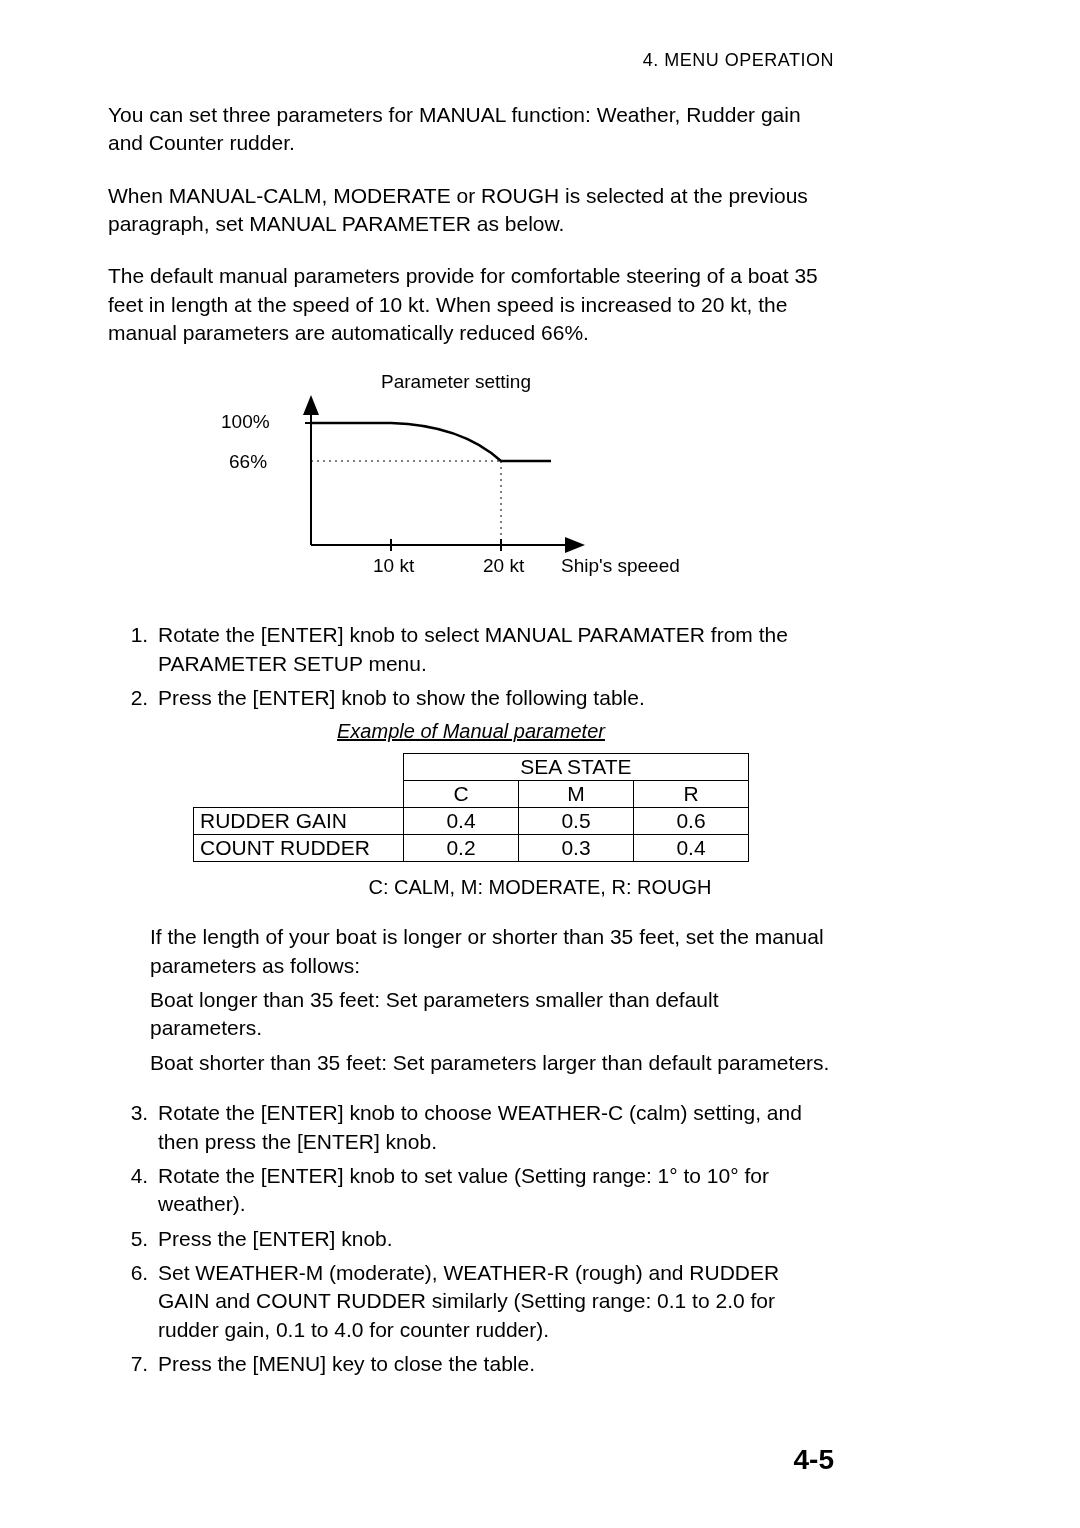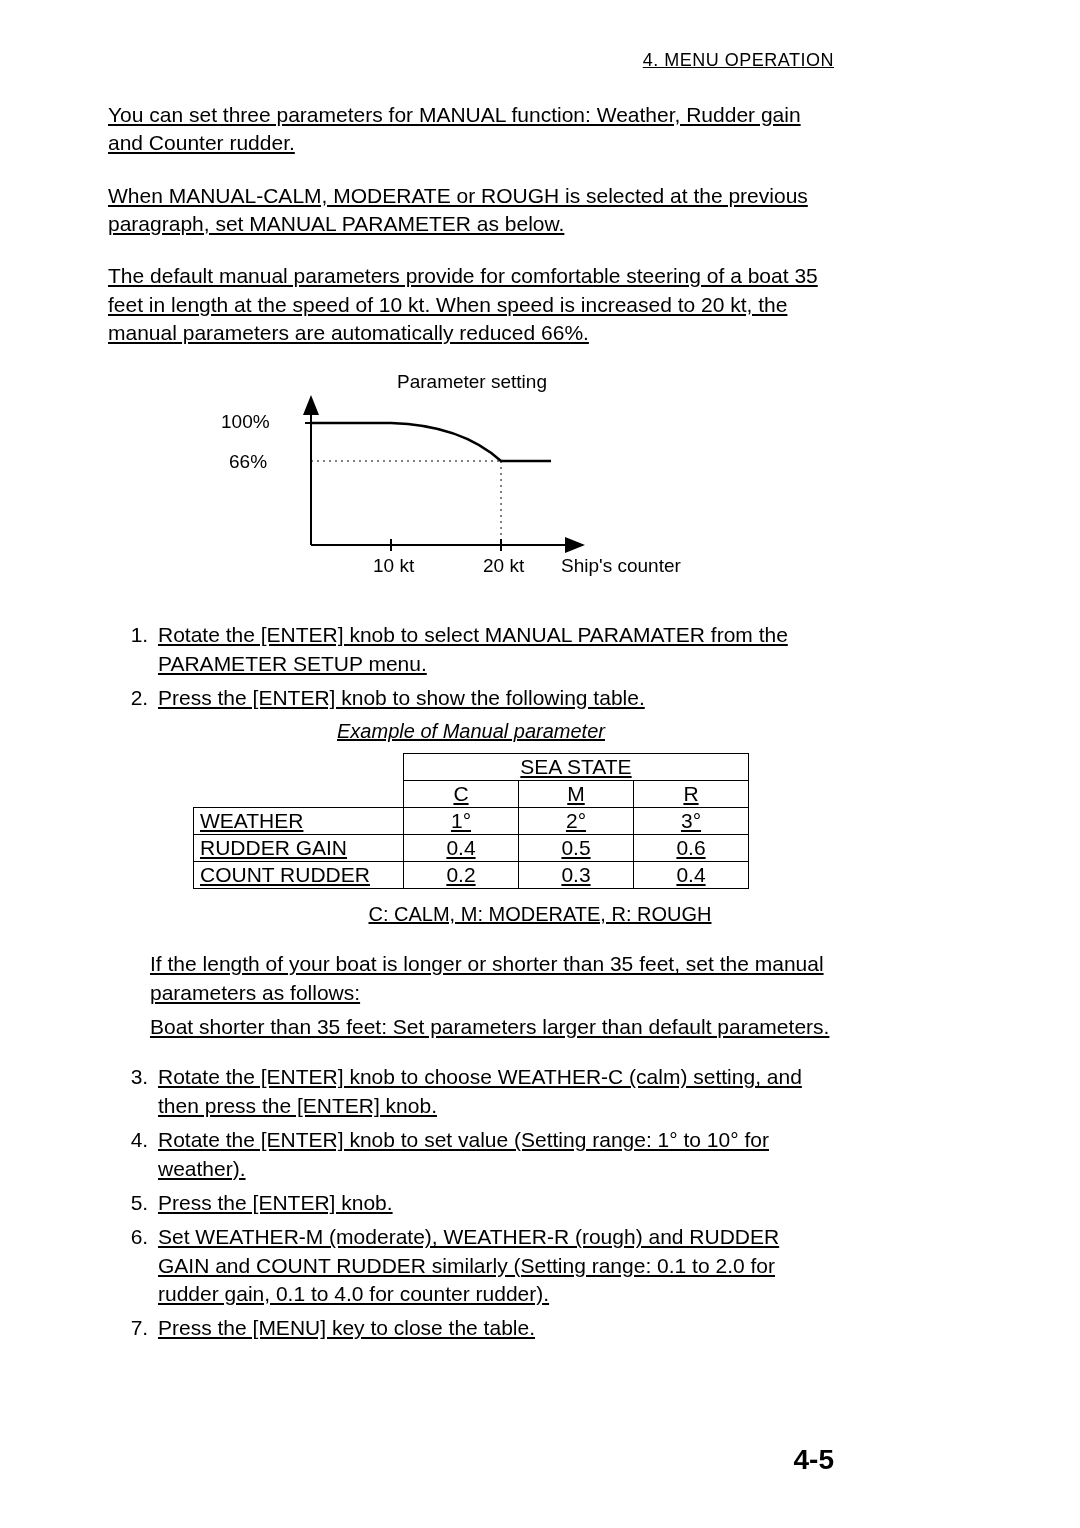--- a/index.html
+++ b/index.html
@@ -8,21 +8,20 @@
     padding: 0;
     background: #fff;
     font-family: Arial, Helvetica, sans-serif;
     color: #000;
   }
   .page {
     width: 934px;
     min-height: 1528px;
     padding: 50px 100px 24px 108px;
     position: relative;
-    text-decoration: underline;
   }
   .header {
     text-align: right;
     font-size: 18px;
     letter-spacing: 0.5px;
     margin-bottom: 30px;
   }
   .section-title {
     font-size: 21px;
     font-weight: bold;
@@ -37,21 +36,21 @@
   .chart-wrap {
     width: 500px;
     margin: 10px auto 30px auto;
     position: relative;
     height: 220px;
   }
   .chart-caption {
     font-size: 19px;
     position: absolute;
     top: 0;
-    left: 176px;
+    left: 160px;
   }
   .chart-svg {
     position: absolute;
     top: 24px;
     left: 60px;
   }
   .y100 {
     position: absolute;
     top: 40px;
     left: 0;
@@ -156,21 +155,21 @@
       <line x1="30" y1="66" x2="220" y2="66" stroke="#000" stroke-width="1" stroke-dasharray="2,4"></line>
       <line x1="220" y1="66" x2="220" y2="150" stroke="#000" stroke-width="1" stroke-dasharray="2,4"></line>
 
       <line x1="110" y1="144" x2="110" y2="156" stroke="#000" stroke-width="2"></line>
       <line x1="220" y1="144" x2="220" y2="156" stroke="#000" stroke-width="2"></line>
 
       <path d="M30,28 L110,28 Q180,30 220,66 L270,66" fill="none" stroke="#000" stroke-width="2.5"></path>
     </svg>
     <div class="x10">10 kt</div>
     <div class="x20">20 kt</div>
-    <div class="xlabel">Ship's counter</div>
+    <div class="xlabel">Ship's speeed</div>
   </div>
 
   <ol class="steps">
     <li>Rotate the [ENTER] knob to select MANUAL PARAMATER from the PARAMETER SETUP menu.</li>
     <li>Press the [ENTER] knob to show the following table.</li>
   </ol>
 
   <div class="table-caption">Example of Manual parameter</div>
 
   <table class="param-table">
@@ -179,43 +178,38 @@
       <td class="noborder rowhead"></td>
       <th colspan="3">SEA STATE</th>
     </tr>
     <tr>
       <td class="noborder rowhead"></td>
       <th class="col-c">C</th>
       <th class="col-m">M</th>
       <th class="col-r">R</th>
     </tr>
     <tr>
-      <td class="rowhead">WEATHER</td>
-      <td>1°</td>
-      <td>2°</td>
-      <td>3°</td>
-    </tr>
-    <tr>
       <td class="rowhead">RUDDER GAIN</td>
       <td>0.4</td>
       <td>0.5</td>
       <td>0.6</td>
     </tr>
     <tr>
       <td class="rowhead">COUNT RUDDER</td>
       <td>0.2</td>
       <td>0.3</td>
       <td>0.4</td>
     </tr>
   </tbody>
     </table>
 
   <div class="table-legend">C: CALM, M: MODERATE, R: ROUGH</div>
 
   <div class="after-table">If the length of your boat is longer or shorter than 35 feet, set the manual parameters as follows:</div>
+  <div class="after-table">Boat longer than 35 feet: Set parameters smaller than default parameters.</div>
   <div class="after-table" style="margin-bottom:22px;">Boat shorter than 35 feet: Set parameters larger than default parameters.</div>
 
   <ol class="steps" start="3">
     <li>Rotate the [ENTER] knob to choose WEATHER-C (calm) setting, and then press the [ENTER] knob.</li>
     <li>Rotate the [ENTER] knob to set value (Setting range: 1° to 10° for weather).</li>
     <li>Press the [ENTER] knob.</li>
     <li>Set WEATHER-M (moderate), WEATHER-R (rough) and RUDDER GAIN and COUNT RUDDER similarly (Setting range: 0.1 to 2.0 for rudder gain, 0.1 to 4.0 for counter rudder).</li>
     <li>Press the [MENU] key to close the table.</li>
   </ol>
 

